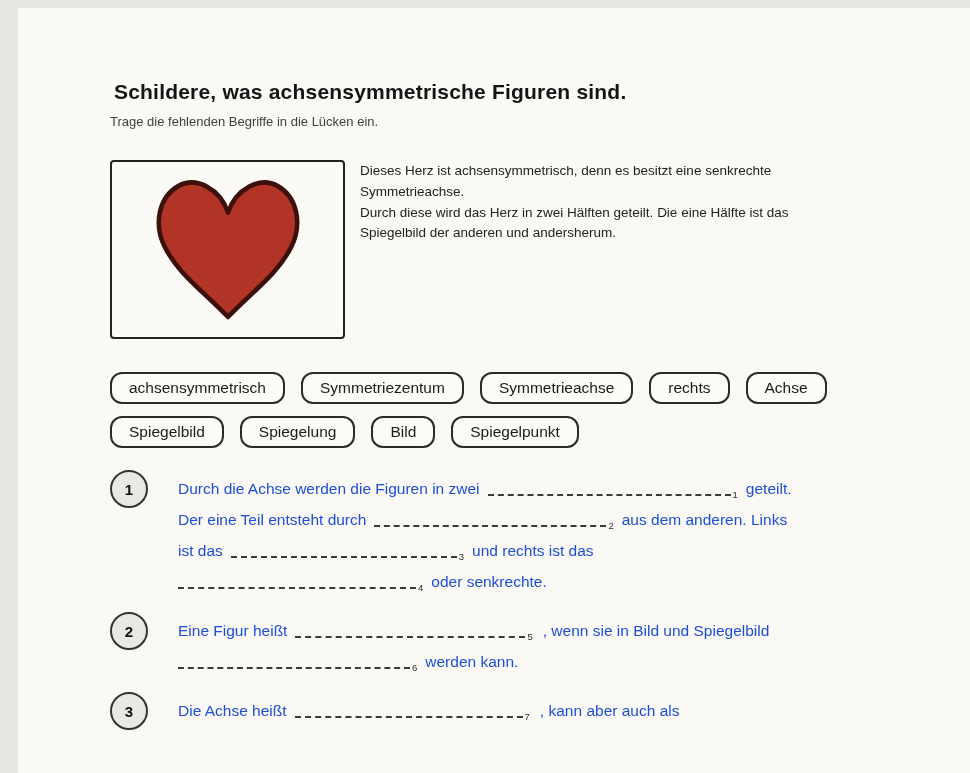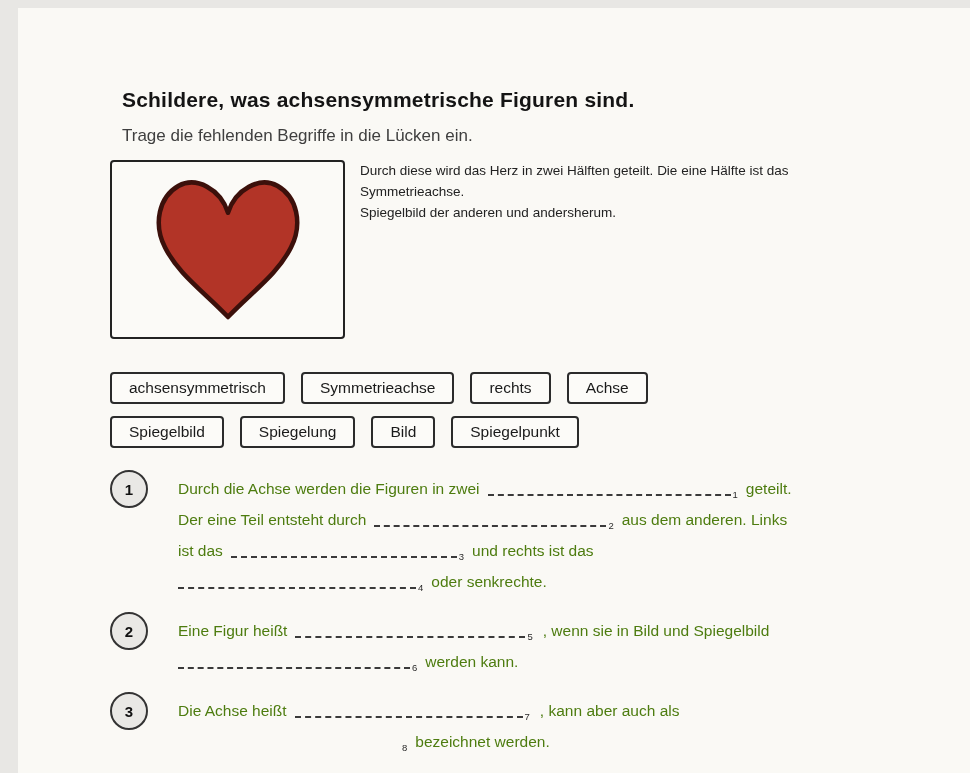--- a/index.html
+++ b/index.html
@@ -7,57 +7,57 @@
     width:970px;height:773px;overflow:hidden;
     background:#e8e7e4;
     font-family:"Liberation Sans","DejaVu Sans",sans-serif;
     color:#1c1c1c;
   }
   .page{
     position:absolute;left:18px;top:8px;right:0;bottom:0;
     background:#faf9f5;
   }
   .title{
-    position:absolute;left:92px;top:68px;margin:12px;
+    position:absolute;left:92px;top:68px;margin:4px;
     font-size:21px;font-weight:bold;color:#141414;letter-spacing:.2px;
   }
   .subtitle{
-    position:absolute;left:92px;top:106px;margin:12px;
-    font-size:17px;color:#3f3f3f;
+    position:absolute;left:92px;top:106px;margin:0;
+    font-size:13px;color:#3f3f3f;
   }
   .example-box{
     position:absolute;left:92px;top:152px;width:231px;height:175px;
     background:#fbfaf7;border:2px solid #222;border-radius:4px;
   }
   .heart-svg{display:block;margin:8px auto 0;}
   .example-desc{
     position:absolute;left:342px;top:153px;width:600px;
     font-size:13.5px;line-height:20.8px;color:#222;
   }
   .bank-row{
     position:absolute;left:92px;display:flex;gap:16px;
   }
   .bank-row-1{top:364px;}
   .bank-row-2{top:408px;}
   .chip{
     font-family:inherit;
     font-size:15.5px;color:#1a1a1a;
-    background:#fcfbf8;border:2px solid #2b2b2b;border-radius:4px;
+    background:#fcfbf8;border:2px solid #2b2b2b;border-radius:12px;
     padding:4px 17px;line-height:20px;cursor:pointer;white-space:nowrap;
   }
   .questions{position:absolute;left:92px;top:466px;width:790px;}
   .question{position:relative;padding-left:68px;margin-bottom:18px;}
   .badge{
     position:absolute;left:0;top:-4px;width:34px;height:34px;
     border:2px solid #333;border-radius:50%;background:#e9e8e5;
     display:flex;align-items:center;justify-content:center;
     font-size:15px;font-weight:bold;color:#111;
   }
   .qline{height:31px;line-height:29px;white-space:nowrap;font-size:15.5px;}
-  .qtext{color:#4d7c0f;}
+  .qtext{color:#1d4ed8;}
   .blank{display:inline-block;}
   .qtext + .blank,.blank + .qtext{margin-left:8px;}
   .qtext.tight{margin-left:10px;}
   .blank-line{
     display:inline-block;height:1px;vertical-align:-2px;
     border-bottom:2px dashed #3a3a3a;
   }
   .blank.hidden .blank-line{border-bottom-color:transparent;}
   .blank-num{
     font-size:9.5px;color:#2a2a2a;vertical-align:-4px;margin-left:2px;
@@ -71,27 +71,29 @@
   <h1 class="title">Schildere, was achsensymmetrische Figuren sind.</h1>
   <p class="subtitle">Trage die fehlenden Begriffe in die Lücken ein.</p>
 
   <div class="example-box">
     <svg class="heart-svg" width="150" height="158" viewBox="0 0 100 100" preserveAspectRatio="none">
       <path stroke-width="3" stroke-linejoin="round" d="M50 27 C45 12 29 4 17 10 C4 17 0 34 8 49 C17 66 34 77 50 93 C66 77 83 66 92 49 C100 34 96 17 83 10 C71 4 55 12 50 27 Z" fill="#b23427" stroke="#3c100b"></path>
     </svg>
   </div>
 
   <div class="example-desc">
+      <div>Dieses Herz ist achsensymmetrisch, denn es besitzt eine senkrechte</div>
+      <div>Symmetrieachse.</div>
       <div>Durch diese wird das Herz in zwei Hälften geteilt. Die eine Hälfte ist das</div>
-      <div>Symmetrieachse.</div>
       <div>Spiegelbild der anderen und andersherum.</div>
     </div>
 
   <div class="bank-row bank-row-1">
       <button type="button" class="chip">achsensymmetrisch</button>
+      <button type="button" class="chip">Symmetriezentum</button>
       <button type="button" class="chip">Symmetrieachse</button>
       <button type="button" class="chip">rechts</button>
       <button type="button" class="chip">Achse</button>
     </div>
   <div class="bank-row bank-row-2">
       <button type="button" class="chip">Spiegelbild</button>
       <button type="button" class="chip">Spiegelung</button>
       <button type="button" class="chip">Bild</button>
       <button type="button" class="chip">Spiegelpunkt</button>
     </div>
@@ -105,17 +107,16 @@
         <div class="qline"><span class="blank"><span class="blank-line" style="width: 238px;"></span><span class="blank-num">4</span></span><span class="qtext">oder senkrechte.</span></div>
       </div>
       <div class="question">
         <div class="badge">2</div>
         <div class="qline"><span class="qtext">Eine Figur heißt</span><span class="blank"><span class="blank-line" style="width: 230px;"></span><span class="blank-num">5</span></span><span class="qtext tight">, wenn sie in Bild und Spiegelbild</span></div>
         <div class="qline"><span class="blank"><span class="blank-line" style="width: 232px;"></span><span class="blank-num">6</span></span><span class="qtext">werden kann.</span></div>
       </div>
       <div class="question">
         <div class="badge">3</div>
         <div class="qline"><span class="qtext">Die Achse heißt</span><span class="blank"><span class="blank-line" style="width: 228px;"></span><span class="blank-num">7</span></span><span class="qtext tight">, kann aber auch als</span></div>
-        <div class="qline"><span class="blank hidden"><span class="blank-line" style="width: 222px;"></span><span class="blank-num">8</span></span><span class="qtext">bezeichnet werden.</span></div>
       </div>
     </div>
 
 </div>
 
 </body></html>

